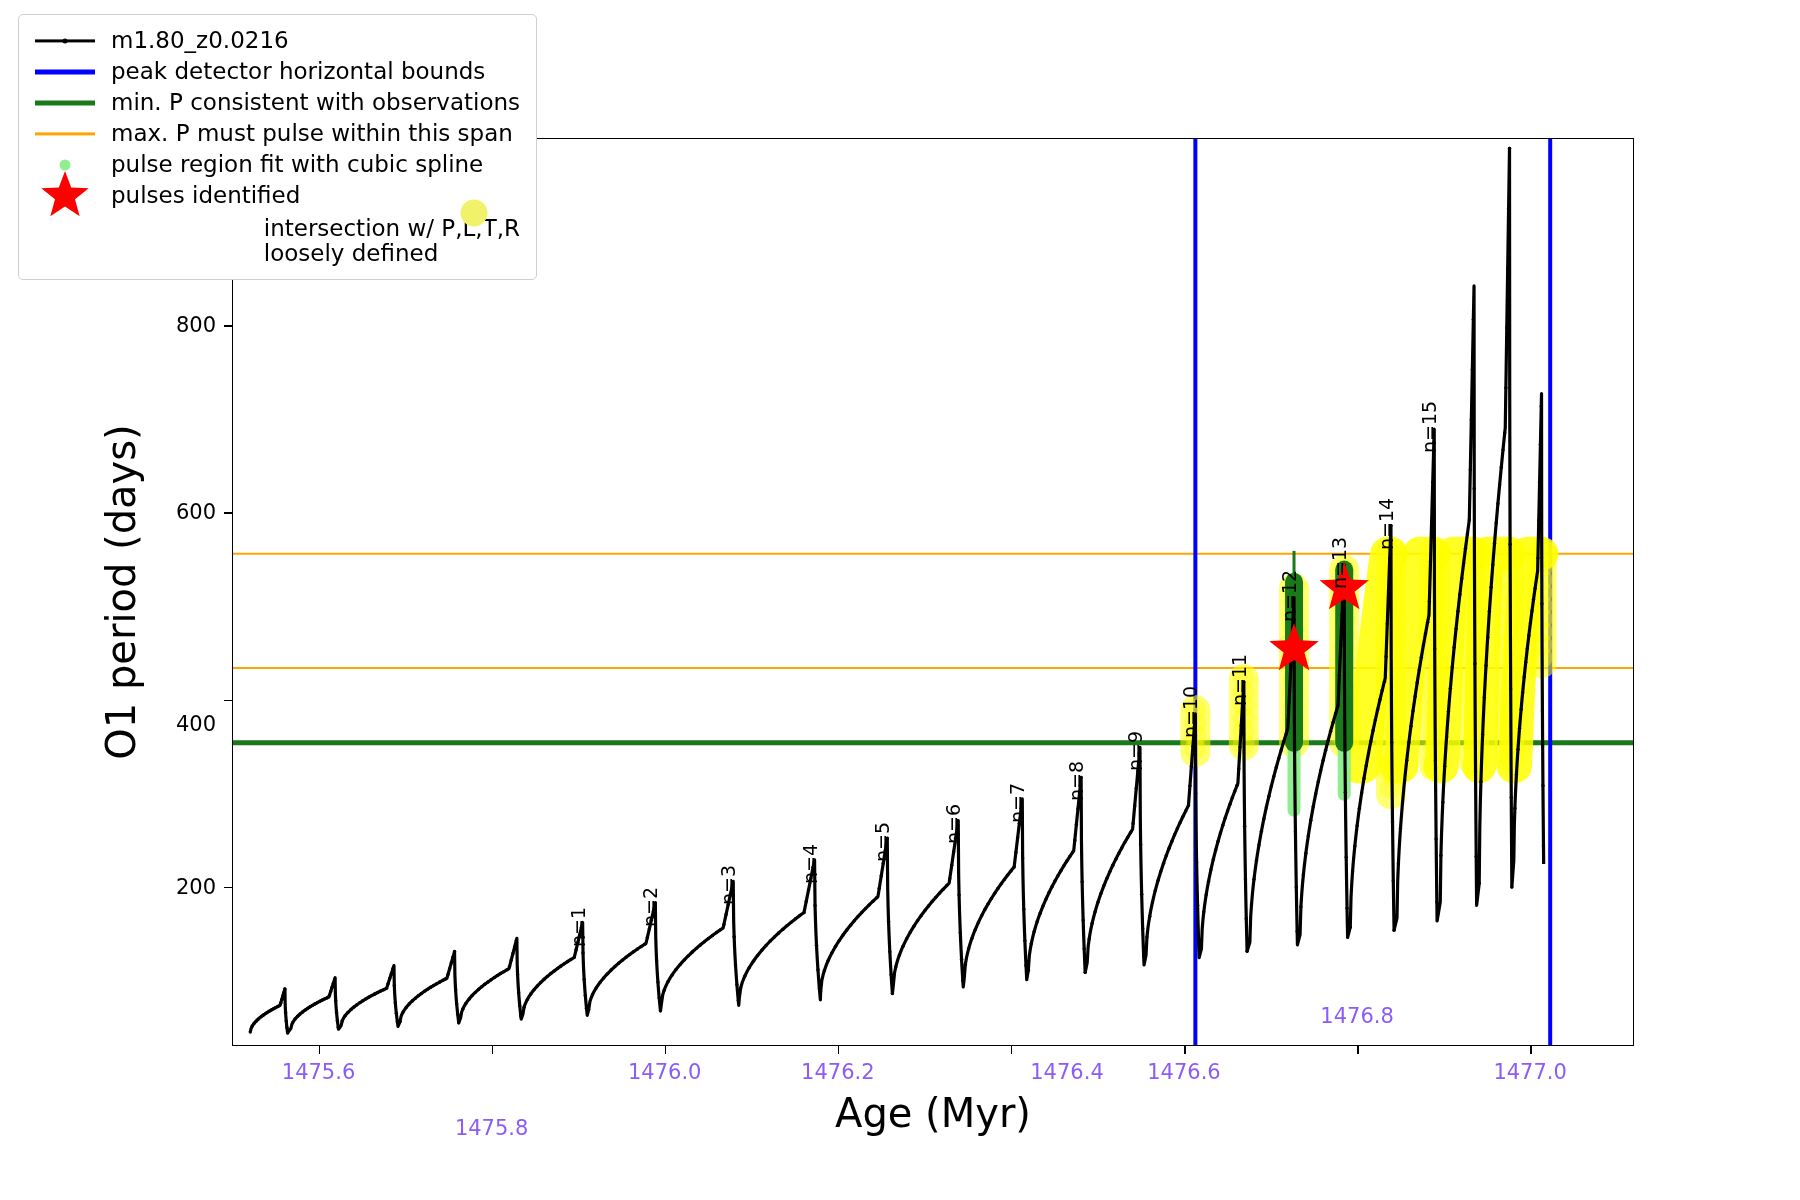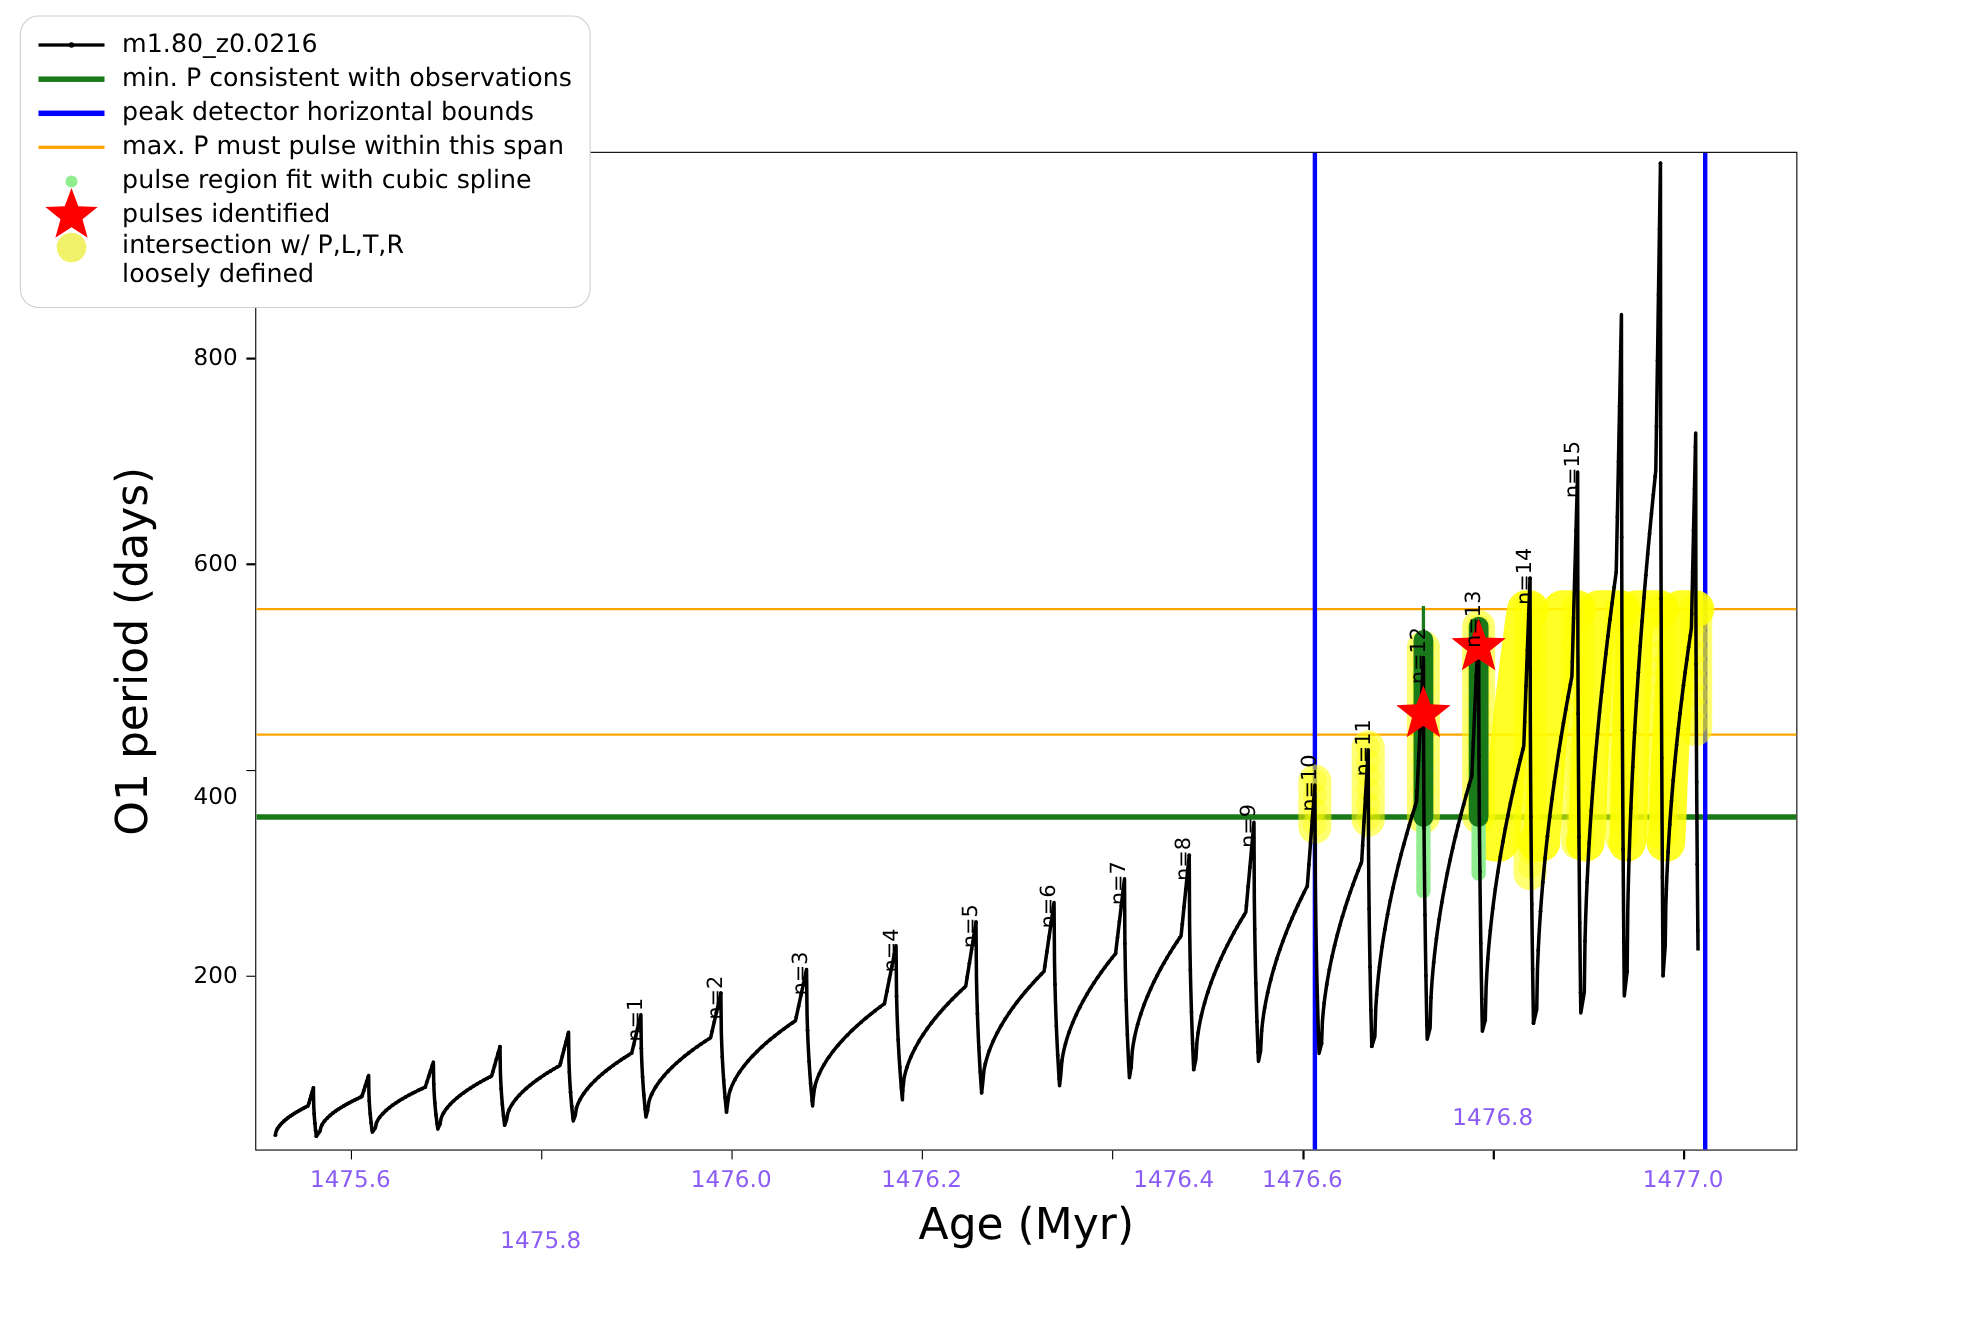--- a/index.html
+++ b/index.html
@@ -34,36 +34,36 @@
     display:flex;align-items:center;justify-content:center;}
   #ylabel span{transform:rotate(-90deg);white-space:nowrap;font-size:40px;color:#000;}
 
   
   .nlabel{position:absolute;font-size:19px;color:#000;white-space:nowrap;
     transform-origin:left bottom;transform:rotate(-90deg);}
 
   
   #legend{
     position:absolute;left:18px;top:14px;
-    background:#ffffff;border:1px solid #cfcfcf;border-radius:17px;
+    background:#ffffff;border:1px solid #cfcfcf;border-radius:5px;
     padding:10px 16px 12px 14px;
     box-sizing:border-box;
   }
   .lrow{display:flex;align-items:center;height:31px;}
   .lkey{width:64px;min-width:64px;height:28px;position:relative;margin-right:14px;}
   .ltext{font-size:23px;color:#000;white-space:nowrap;line-height:1.05;}
   .ltext.two{line-height:1.12;}
   .keyline{position:absolute;left:2px;right:2px;top:50%;transform:translateY(-50%);height:3.2px;}
   .keyline.thick{height:5px;}
   .keydot{position:absolute;left:50%;top:50%;transform:translate(-50%,-50%);
     width:11px;height:11px;border-radius:50%;}
   .keymarkerdot{position:absolute;left:50%;top:50%;transform:translate(-50%,-50%);
     width:5px;height:5px;border-radius:50%;background:#000;}
   .keystar{position:absolute;left:50%;top:50%;transform:translate(-50%,-50%);}
-  .lrow.tall{height:56px;align-items:flex-start;}
+  .lrow.tall{height:56px;align-items:flex-end;flex-direction:column;}
 </style>
 </head>
 <body>
 
 <div id="fig">
 
   <div id="ylabel">
     <span>O1 period (days)</span>
   </div>
 
@@ -849,29 +849,29 @@
   <div id="legend">
       <div class="lrow">
         <div class="lkey">
           <div class="keyline" style="background: rgb(0, 0, 0);"></div>
           <div class="keymarkerdot"></div>
         </div>
         <div class="ltext">m1.80_z0.0216</div>
       </div>
       <div class="lrow">
         <div class="lkey">
+          <div class="keyline thick" style="background: rgb(0, 0, 255);"></div>
+        </div>
+        <div class="ltext">peak detector horizontal bounds</div>
+      </div>
+      <div class="lrow">
+        <div class="lkey">
           <div class="keyline thick" style="background: rgb(26, 122, 26);"></div>
         </div>
         <div class="ltext">min. P consistent with observations</div>
-      </div>
-      <div class="lrow">
-        <div class="lkey">
-          <div class="keyline thick" style="background: rgb(0, 0, 255);"></div>
-        </div>
-        <div class="ltext">peak detector horizontal bounds</div>
       </div>
       <div class="lrow">
         <div class="lkey">
           <div class="keyline" style="background: rgb(255, 165, 0);"></div>
         </div>
         <div class="ltext">max. P must pulse within this span</div>
       </div>
       <div class="lrow">
         <div class="lkey">
           <div class="keydot" style="background: rgb(144, 238, 144);"></div>

